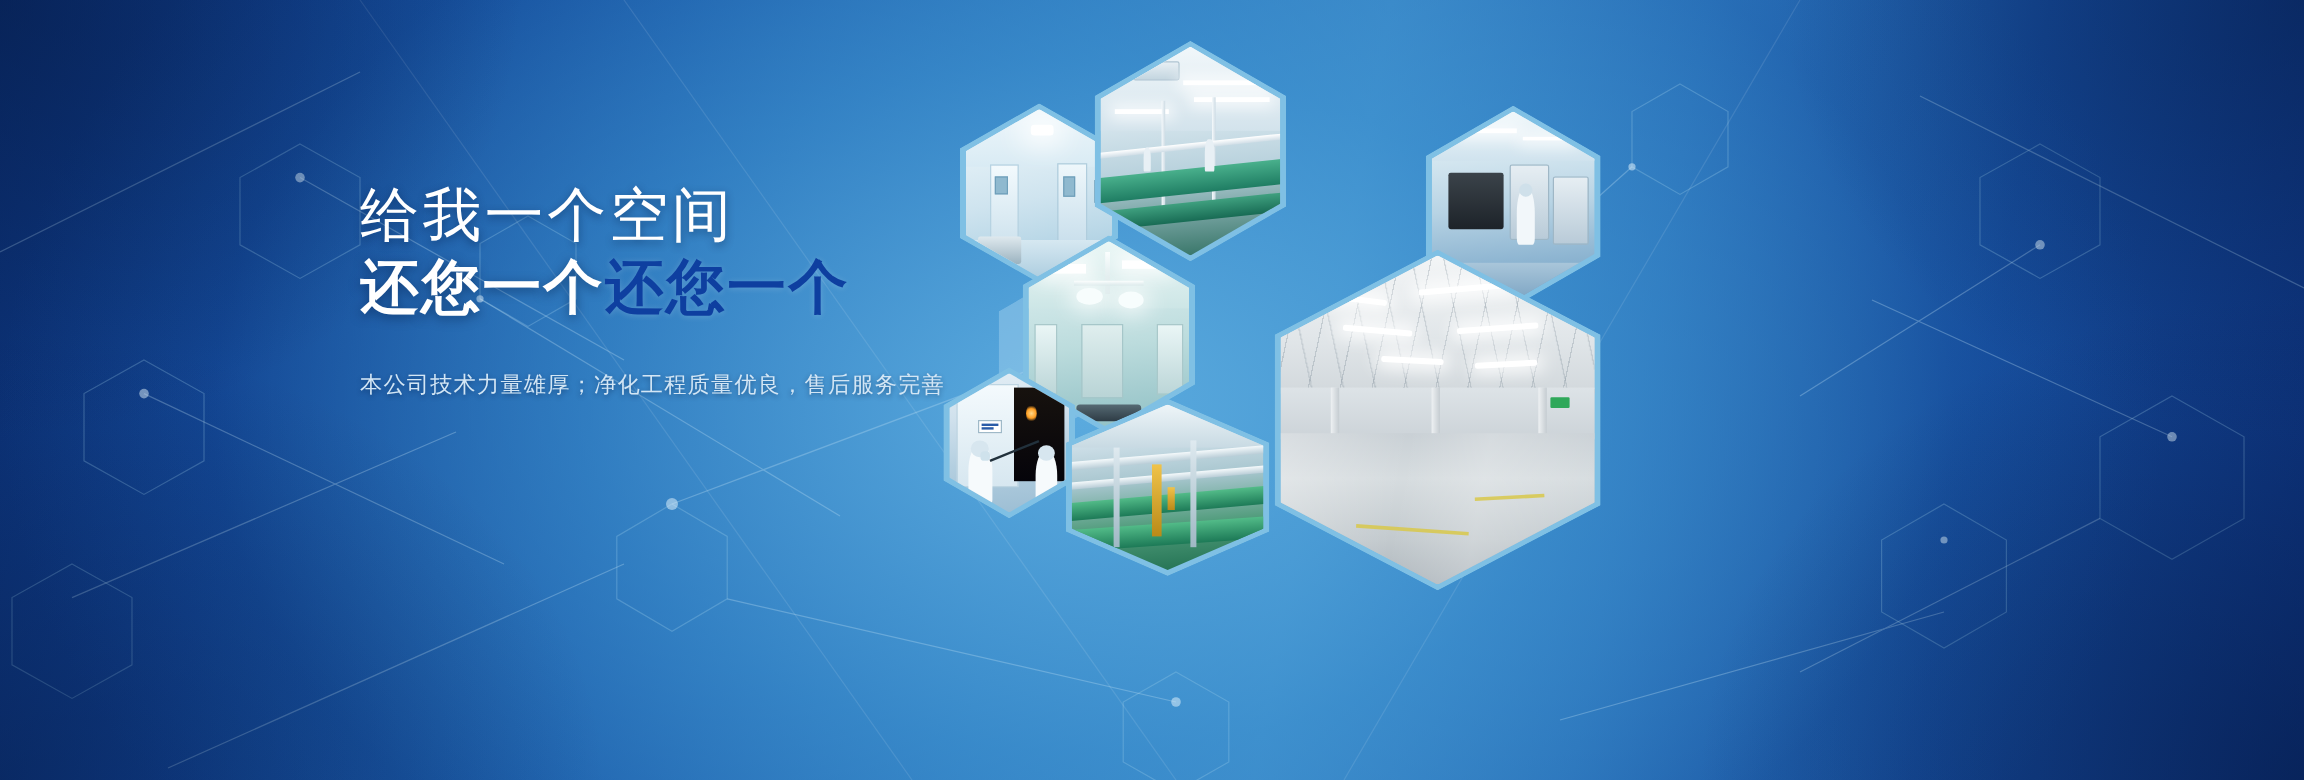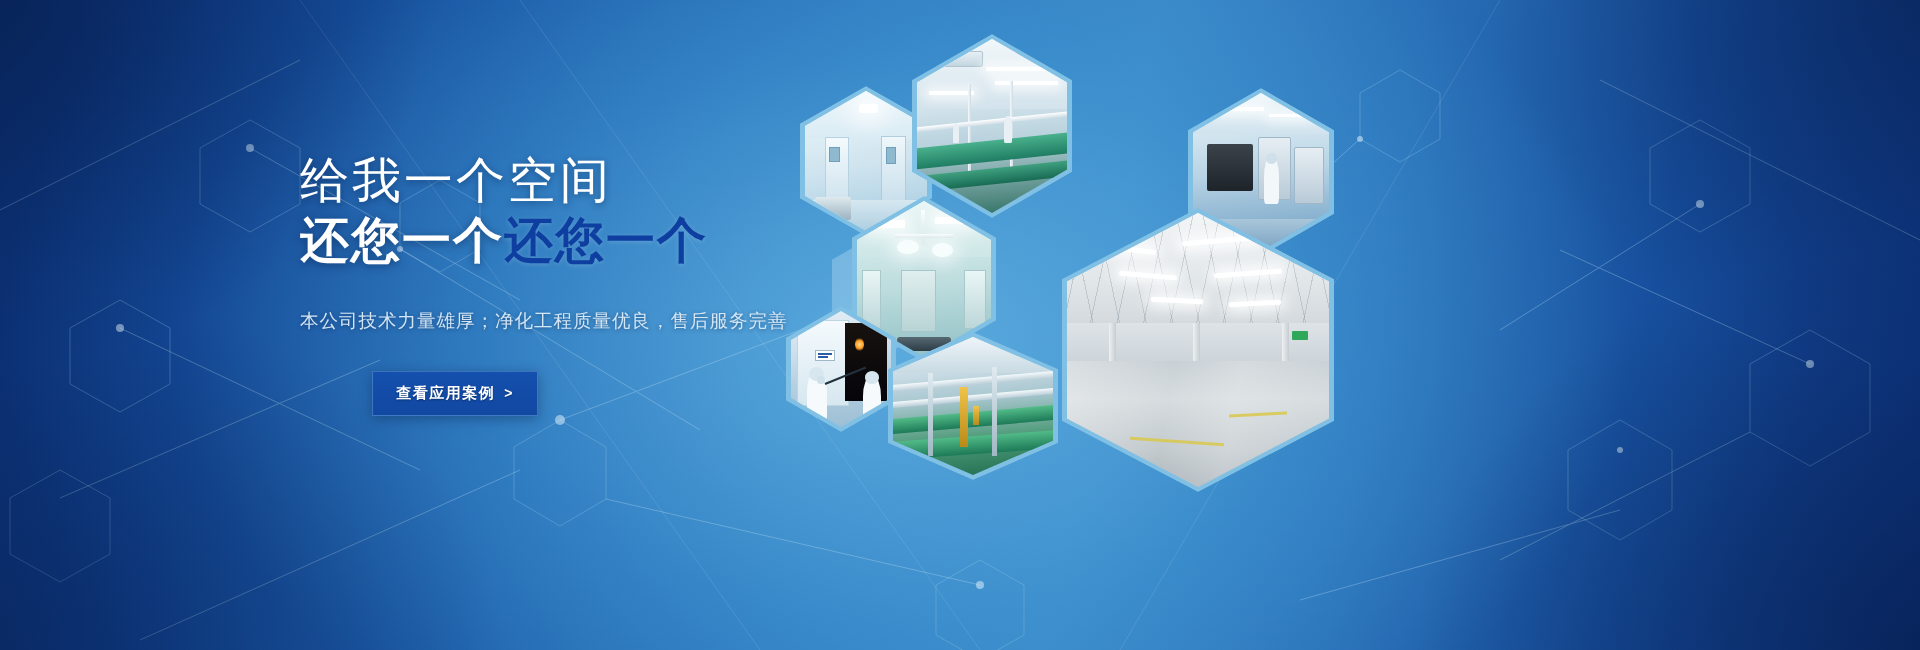--- a/index.html
+++ b/index.html
@@ -412,20 +412,16 @@
 
     <div class="headline-1">给我一个空间</div>
 
     <div class="headline-2">
       <span>还您一个</span><span class="accent">还您一个</span>
     </div>
 
     <div class="subtitle">本公司技术力量雄厚；净化工程质量优良，售后服务完善</div>
 
 
-    <div class="cta">
-      <span>查看应用案例</span>
-      <span class="chev">&gt;</span>
-    </div>
 
   </div>
 
 </div>
 
 </body></html>

